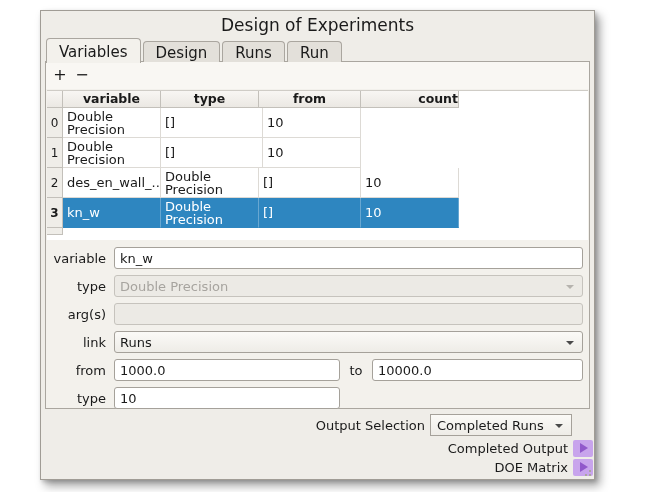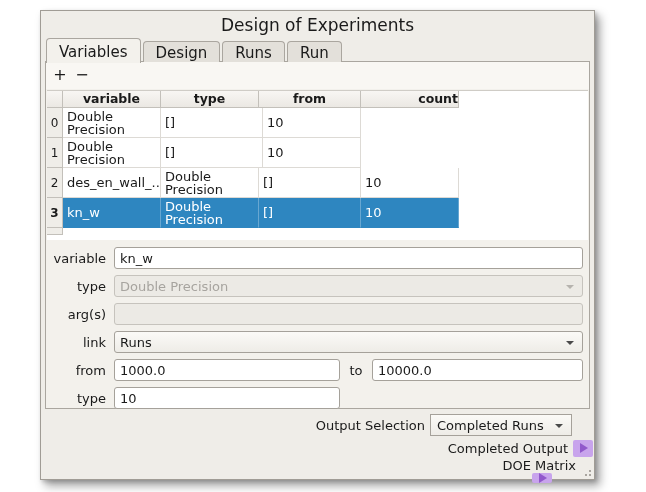--- a/index.html
+++ b/index.html
@@ -65,21 +65,21 @@
                 border-top:4px solid #4a4a4a; }
   .disabled-field { background:#eceae5; border-color:#c6c3bd; color:#a7a49f; }
   .disabled-field .arr { border-top-color:#b6b3ae; }
 
   .foot-row { position:absolute; display:flex; align-items:center; }
   .row-output { top:403px; right:22px; height:22px; }
   .row-output .flabel2 { margin-right:5px; font-size:13px; }
   .row-output .combo { width:142px; height:22px; border:1px solid #a5a19a; border-radius:0;
                        padding:0 6px; font-size:13px;text-align:right; }
   .row-selout { top:428px; right:1px; height:18px; }
-  .row-doe { top:447px; right:18px; height:18px;flex-direction:column; }
+  .row-doe { top:447px; right:1px; height:18px; }
   .flabel2 { white-space:nowrap; }
   .pbtn { width:20px; height:17px; margin-left:5px; background:#c8a4ec; border:none; border-radius:2px;
           display:flex; align-items:center; justify-content:center; }
   .pbtn .tri { width:0; height:0; border-top:5px solid transparent; border-bottom:5px solid transparent;
                border-left:8px solid #9158cb; margin-left:2px; }
 
   .grip { position:absolute; right:3px; bottom:3px; width:9px; height:9px; }
   .grip i { position:absolute; width:2px; height:2px; background:#a9a59f; }
   .grip i:nth-child(1){ right:0; bottom:0; }
   .grip i:nth-child(2){ right:0; bottom:4px; }

